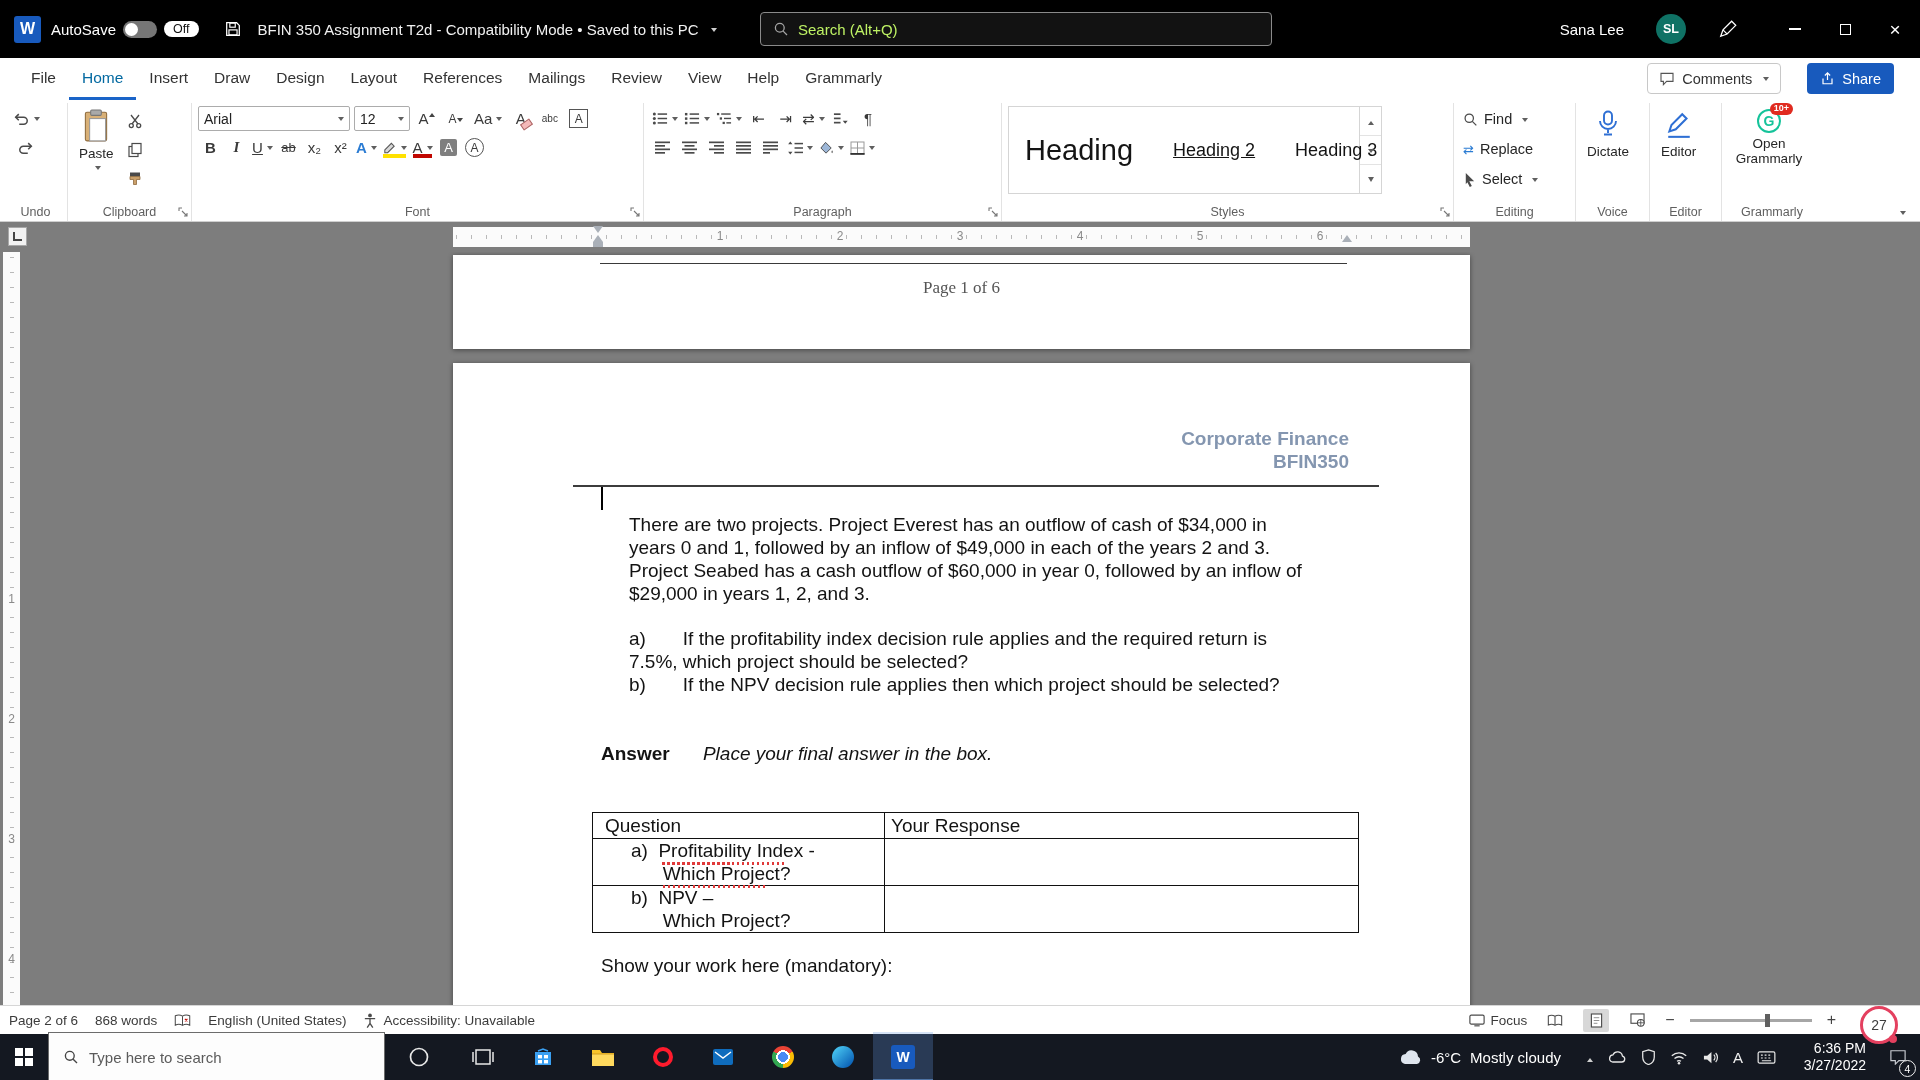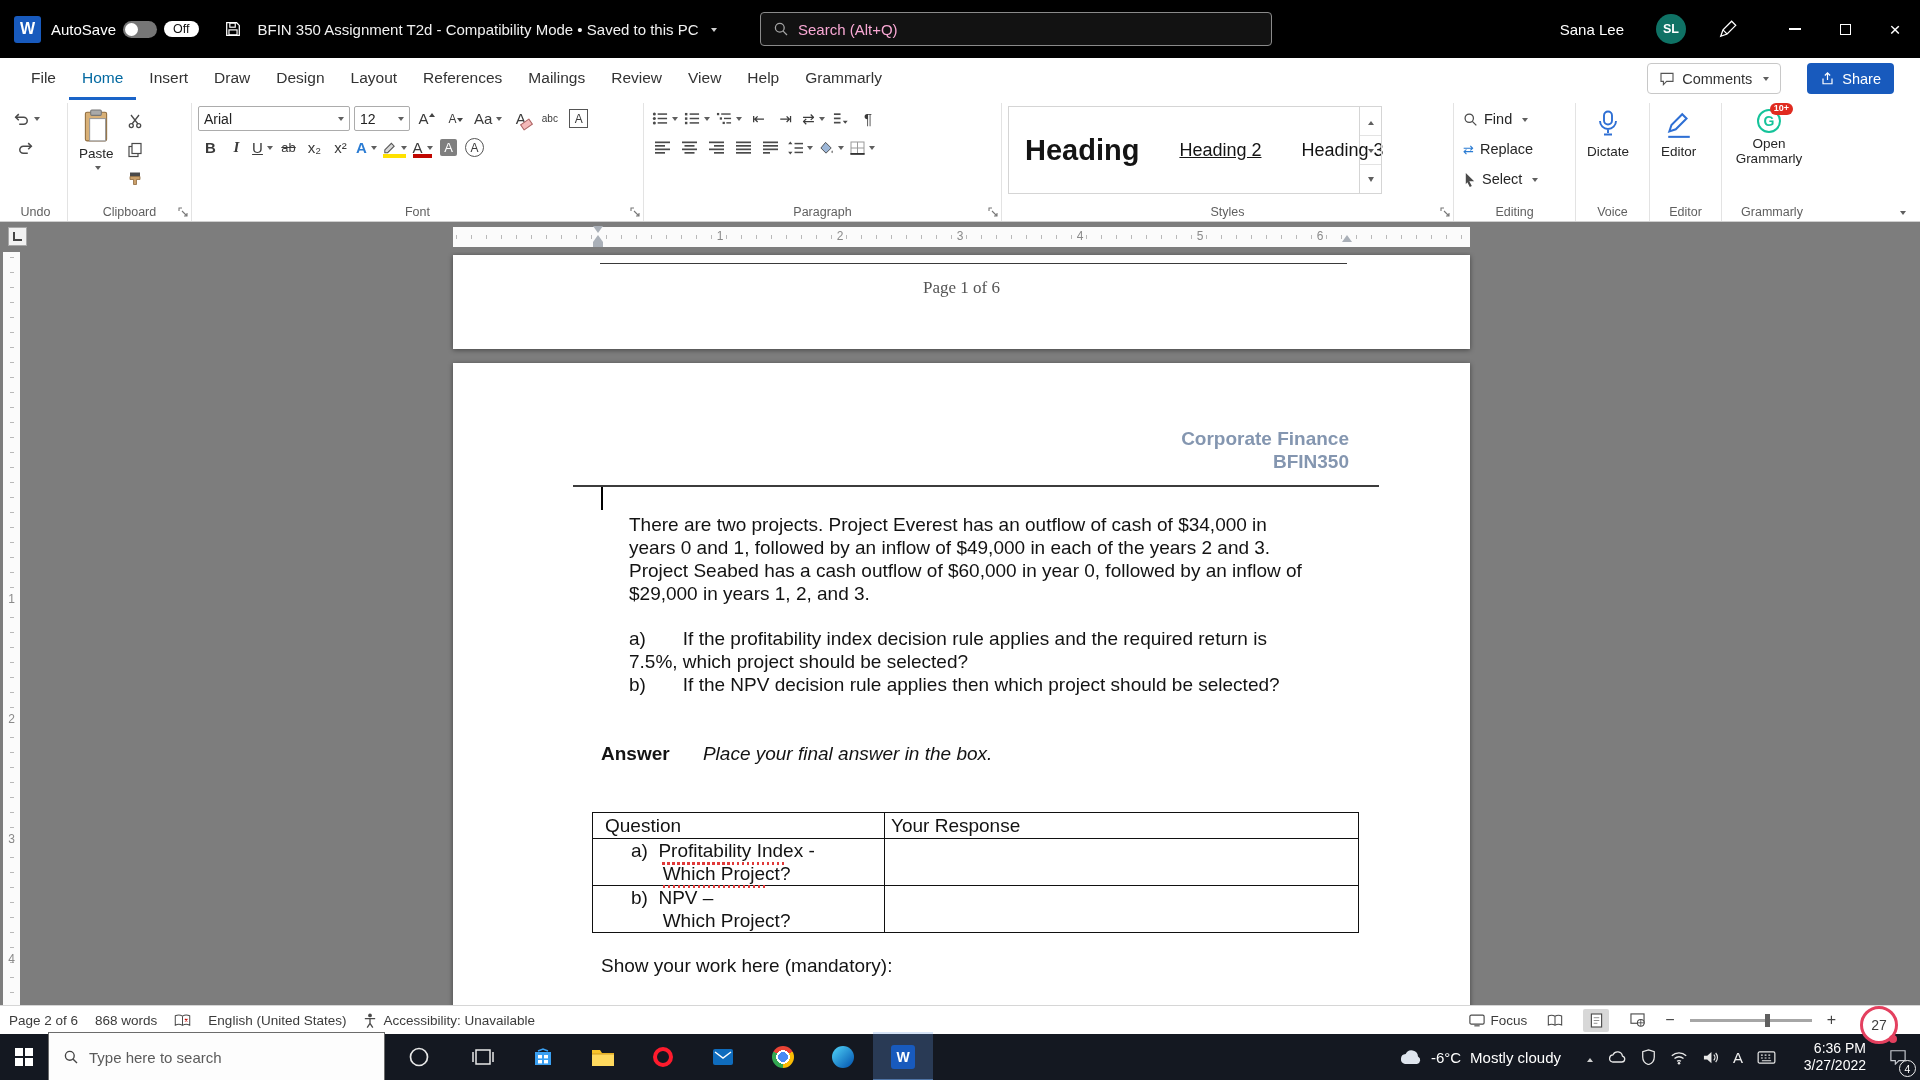--- a/index.html
+++ b/index.html
@@ -11,21 +11,21 @@
 
 
 .titlebar{height:58px;background:#000;color:#fff;display:flex;align-items:center;position:relative;flex:0 0 auto;font-size:15px}
 .word-logo{width:27px;height:27px;background:#185abd;border-radius:3px;display:flex;align-items:center;justify-content:center;color:#fff;font-weight:700;font-size:16px;margin:0 10px 0 14px}
 .autosave{display:flex;align-items:center;gap:7px;margin-right:19px}
 .toggle{width:34px;height:17px;border-radius:9px;background:#767676;position:relative}
 .toggle .knob{position:absolute;left:2px;top:2px;width:13px;height:13px;border-radius:50%;background:#fff}
 .off-pill{background:#fff;color:#111;border-radius:9px;font-size:12.5px;padding:1px 9px}
 .savebtn{margin:0 16px 0 6px}
 .doc-title{display:flex;align-items:center;gap:8px;color:#f1f1f1;white-space:nowrap}
-.tb-search{position:absolute;left:760px;top:12px;width:512px;height:34px;border:1px solid #8a8a8a;border-radius:4px;background:rgba(255,255,255,.07);display:flex;align-items:center;gap:9px;padding-left:12px;color:#f9a8d4}
+.tb-search{position:absolute;left:760px;top:12px;width:512px;height:34px;border:1px solid #8a8a8a;border-radius:4px;background:rgba(255,255,255,.07);display:flex;align-items:center;gap:9px;padding-left:12px;color:#bef264}
 .tb-right{margin-left:auto;display:flex;align-items:center;gap:32px}
 .avatar{width:30px;height:30px;border-radius:50%;background:#0f7265;display:flex;align-items:center;justify-content:center;font-size:12.5px;font-weight:700}
 .win-ctl{display:flex;height:58px}
 .win-ctl>div{width:50px;height:58px;display:flex;align-items:center;justify-content:center}
 .win-min-bar{width:12px;height:1.5px;background:#fff}
 .win-max-box{width:11px;height:11px;border:1.3px solid #fff}
 .win-close-x{font-size:19px;color:#fff;line-height:1}
 
 
 .menubar{height:42px;background:#fff;display:flex;align-items:center;padding-left:18px;position:relative;flex:0 0 auto}
@@ -55,21 +55,21 @@
 .ylwbar::after{content:"";position:absolute;left:3px;right:3px;bottom:2px;height:4px;background:#ffe100}
 .shadebox{background:#7f7f7f;color:#fff;font-size:13px;padding:1px 4px;border-radius:2px}
 .circleA{border:1.3px solid #555;border-radius:50%;width:19px;height:19px;display:inline-flex;align-items:center;justify-content:center;font-size:12px}
 .boxA{border:1.3px solid #555;width:19px;height:19px;display:inline-flex;align-items:center;justify-content:center;font-size:12px}
 .effectsA{color:#2b7cd3;font-weight:700}
 .clearA{position:relative}
 .clearA::after{content:"";position:absolute;right:1px;bottom:3px;width:9px;height:5px;background:#f4b9b9;border:1px solid #a66;transform:rotate(-35deg)}
 .tri-up{display:inline-block;width:0;height:0;border:3px solid transparent;border-bottom:4px solid #444;transform:translateY(-5px)}
 .tri-dn{display:inline-block;width:0;height:0;border:3px solid transparent;border-top:4px solid #444;transform:translateY(3px)}
 .stylebox{border:1px solid #d5d5d5;width:352px;height:88px;display:flex;align-items:center;padding:0 16px;gap:40px;background:#fff}
-.style1{font-size:29px;font-weight:700;color:#141414;white-space:nowrap}
+.style1{font-size:29px;font-weight:400;color:#141414;white-space:nowrap}
 .style2{font-size:18px;color:#141414;text-decoration:underline;white-space:nowrap}
 .style3{font-size:18px;color:#141414;white-space:nowrap}
 .style-arrows{display:flex;flex-direction:column;border:1px solid #d5d5d5;border-left:none;height:88px;width:22px}
 .style-arrows>div{flex:1;display:flex;align-items:center;justify-content:center}
 .style-arrows>div+div{border-top:1px solid #e3e3e3}
 .edit-row{display:flex;align-items:center;gap:6px;height:26px;font-size:14.5px;color:#262626;padding:0 3px}
 .ribbon-collapse{position:absolute;right:14px;bottom:5px}
 .gicon{position:relative}
 .gbadge{position:absolute;top:-6px;right:-12px;background:#e02b20;color:#fff;font-size:9px;font-weight:700;border-radius:7px;padding:1px 4px;line-height:1.1}
 .gcircle{width:24px;height:24px;border-radius:50%;border:2.5px solid #15c39a;display:flex;align-items:center;justify-content:center;color:#15c39a;font-weight:800;font-size:14px}

